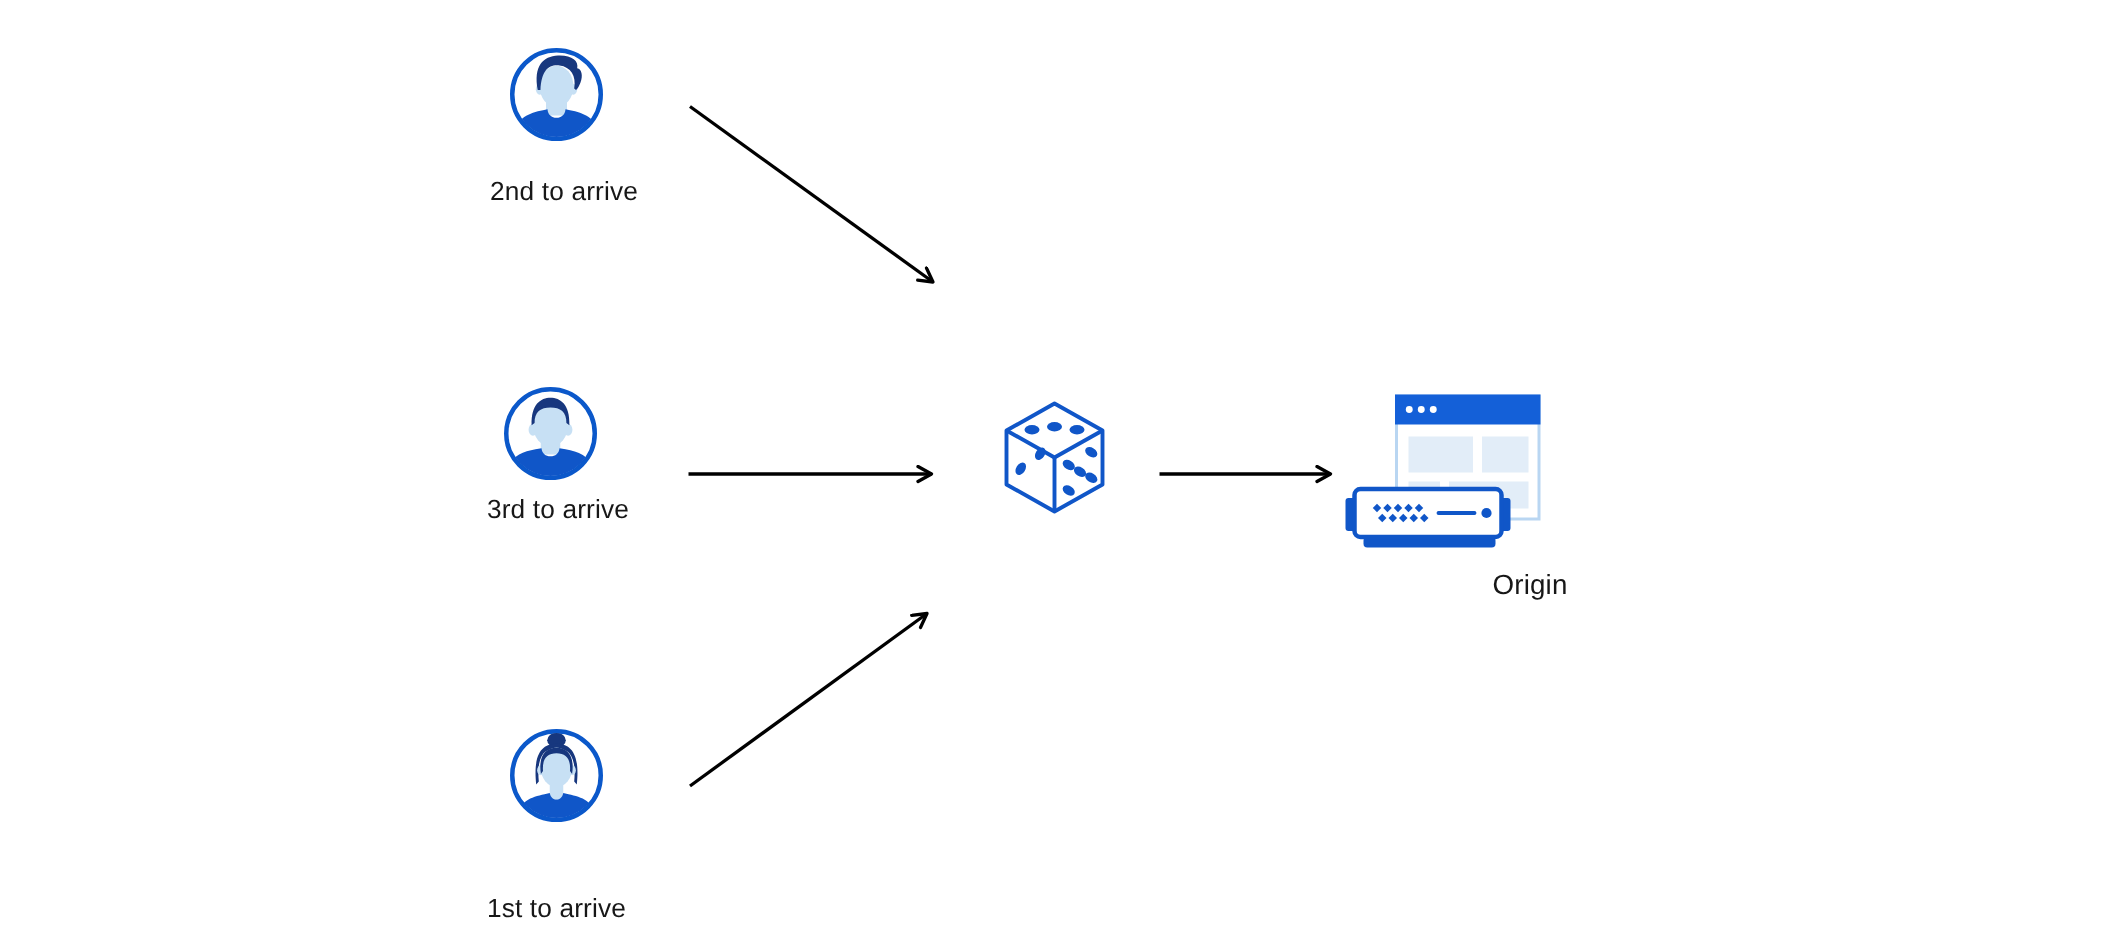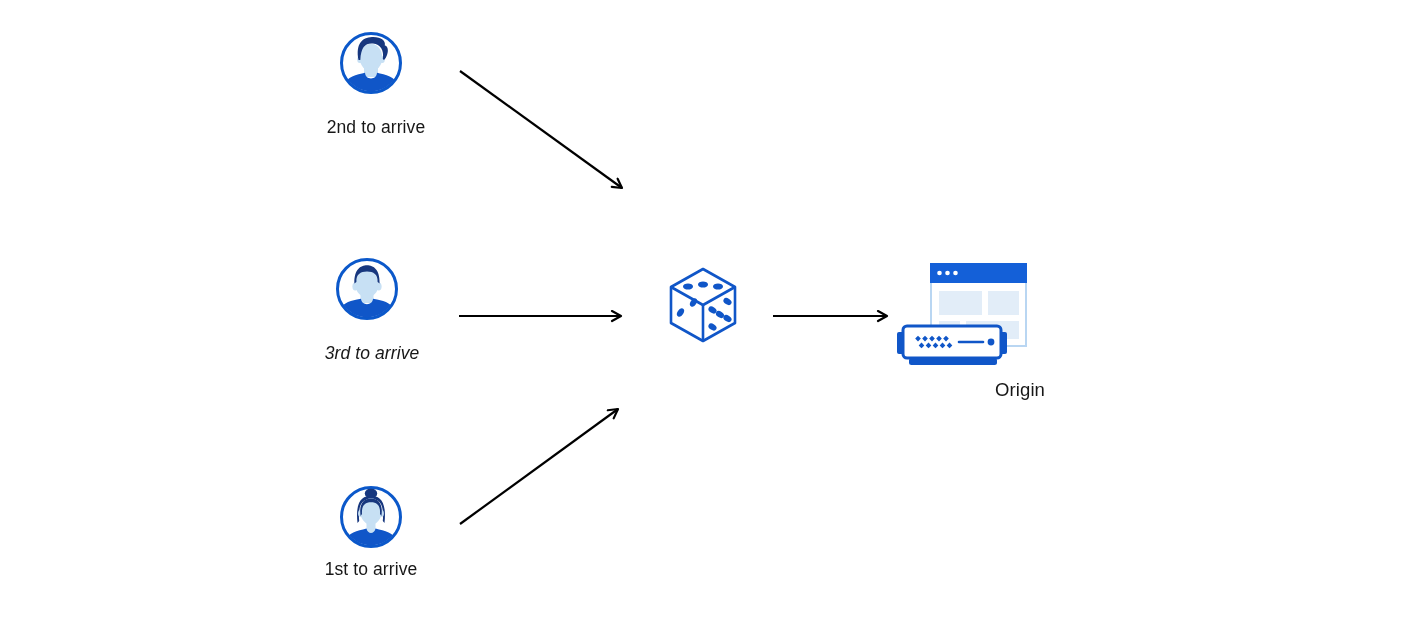--- a/index.html
+++ b/index.html
@@ -86,21 +86,21 @@
       <g clip-path="url(#clipB)">
         <path d="M25.5,33 L25.5,46 L38.5,46 L38.5,33 Z" fill="#c7e0f4"></path>
         <path d="M1,64 C2,49.5 10.5,44.5 22,42.5 L26,41.8 C26.3,45.3 28.8,47.2 32,47.2 C35.2,47.2 37.7,45.3 38,41.8 L42,42.5 C53.5,44.5 62,49.5 63,64 Z" fill="#1056c8"></path>
         <ellipse cx="20.3" cy="29.5" rx="2.9" ry="4" fill="#c7e0f4"></ellipse>
         <ellipse cx="43.7" cy="29.5" rx="2.9" ry="4" fill="#c7e0f4"></ellipse>
         <ellipse cx="32" cy="27" rx="11.6" ry="13.6" fill="#c7e0f4"></ellipse>
         <path d="M19.4,26.5 C19,12.5 25.5,8.2 32,8.2 C38.5,8.2 45,12.5 44.6,26.5 L42.6,25 C42.8,17.5 38.5,14.6 32,14.6 C25.5,14.6 21.2,17.5 21.4,25 Z" fill="#17377e"></path>
       </g>
     </svg>
   </div>
-  <div class="node-label" style="left:292px; top:343px;font-style:italic;">3rd to arrive</div>
+  <div class="node-label" style="left:292px; top:329px;">3rd to arrive</div>
 
   <div class="node" style="left:339px; top:485px;">
     <svg width="64" height="64" viewBox="0 0 64 64">
       <defs>
           <clipPath id="clipC">
             <circle cx="32" cy="32" r="28.4"></circle>
           </clipPath>
         </defs>
       <circle cx="32" cy="32" r="29.5" fill="#ffffff" stroke="#0b58ca" stroke-width="3"></circle>
       <g clip-path="url(#clipC)">
@@ -108,21 +108,21 @@
         <path d="M4,64 C5.5,50 14,46.5 24,44.5 L27.5,43.6 C28,46.6 30,48 32,48 C34,48 36,46.6 36.5,43.6 L40,44.5 C50,46.5 58.5,50 60,64 Z" fill="#1056c8"></path>
         <ellipse cx="32" cy="8.5" rx="6.2" ry="5" fill="#17377e"></ellipse>
         <path d="M18.5,38 C16,16 23.5,10.8 32,10.8 C40.5,10.8 48,16 45.5,38 L43.8,36 C44.8,25 43,18.5 39,15.8 C35,13.3 29,13.3 25,15.8 C21,18.5 19.2,25 20.2,36 Z" fill="#17377e"></path>
         <ellipse cx="21.5" cy="28.5" rx="2.4" ry="3.4" fill="#c7e0f4"></ellipse>
         <ellipse cx="42.5" cy="28.5" rx="2.4" ry="3.4" fill="#c7e0f4"></ellipse>
         <ellipse cx="32" cy="26.5" rx="10.6" ry="13.2" fill="#c7e0f4"></ellipse>
         <path d="M21.6,31 C19.8,19 24.5,13.5 32,13.5 C39.5,13.5 44.2,19 42.4,31 L41,29 C41.6,21 38.5,17.2 32,17.2 C25.5,17.2 22.4,21 23,29 Z" fill="#17377e"></path>
       </g>
     </svg>
   </div>
-  <div class="node-label" style="left:291px; top:559px;">1st to arrive</div>
+  <div class="node-label" style="left:291px; top:595px;">1st to arrive</div>
 
   <div class="node" style="left:666px; top:265px;">
     <svg width="72" height="82" viewBox="0 0 72 82">
       <g fill="none" stroke="#1056c8" stroke-width="2.6" stroke-linejoin="round">
         <path d="M37,4 L69,22 L69,58 L37,76 L5,58 L5,22 Z" fill="#ffffff"></path>
         <path d="M5,22 L37,40 L69,22"></path>
         <path d="M37,40 L37,76"></path>
       </g>
       <g fill="#1056c8">
 

